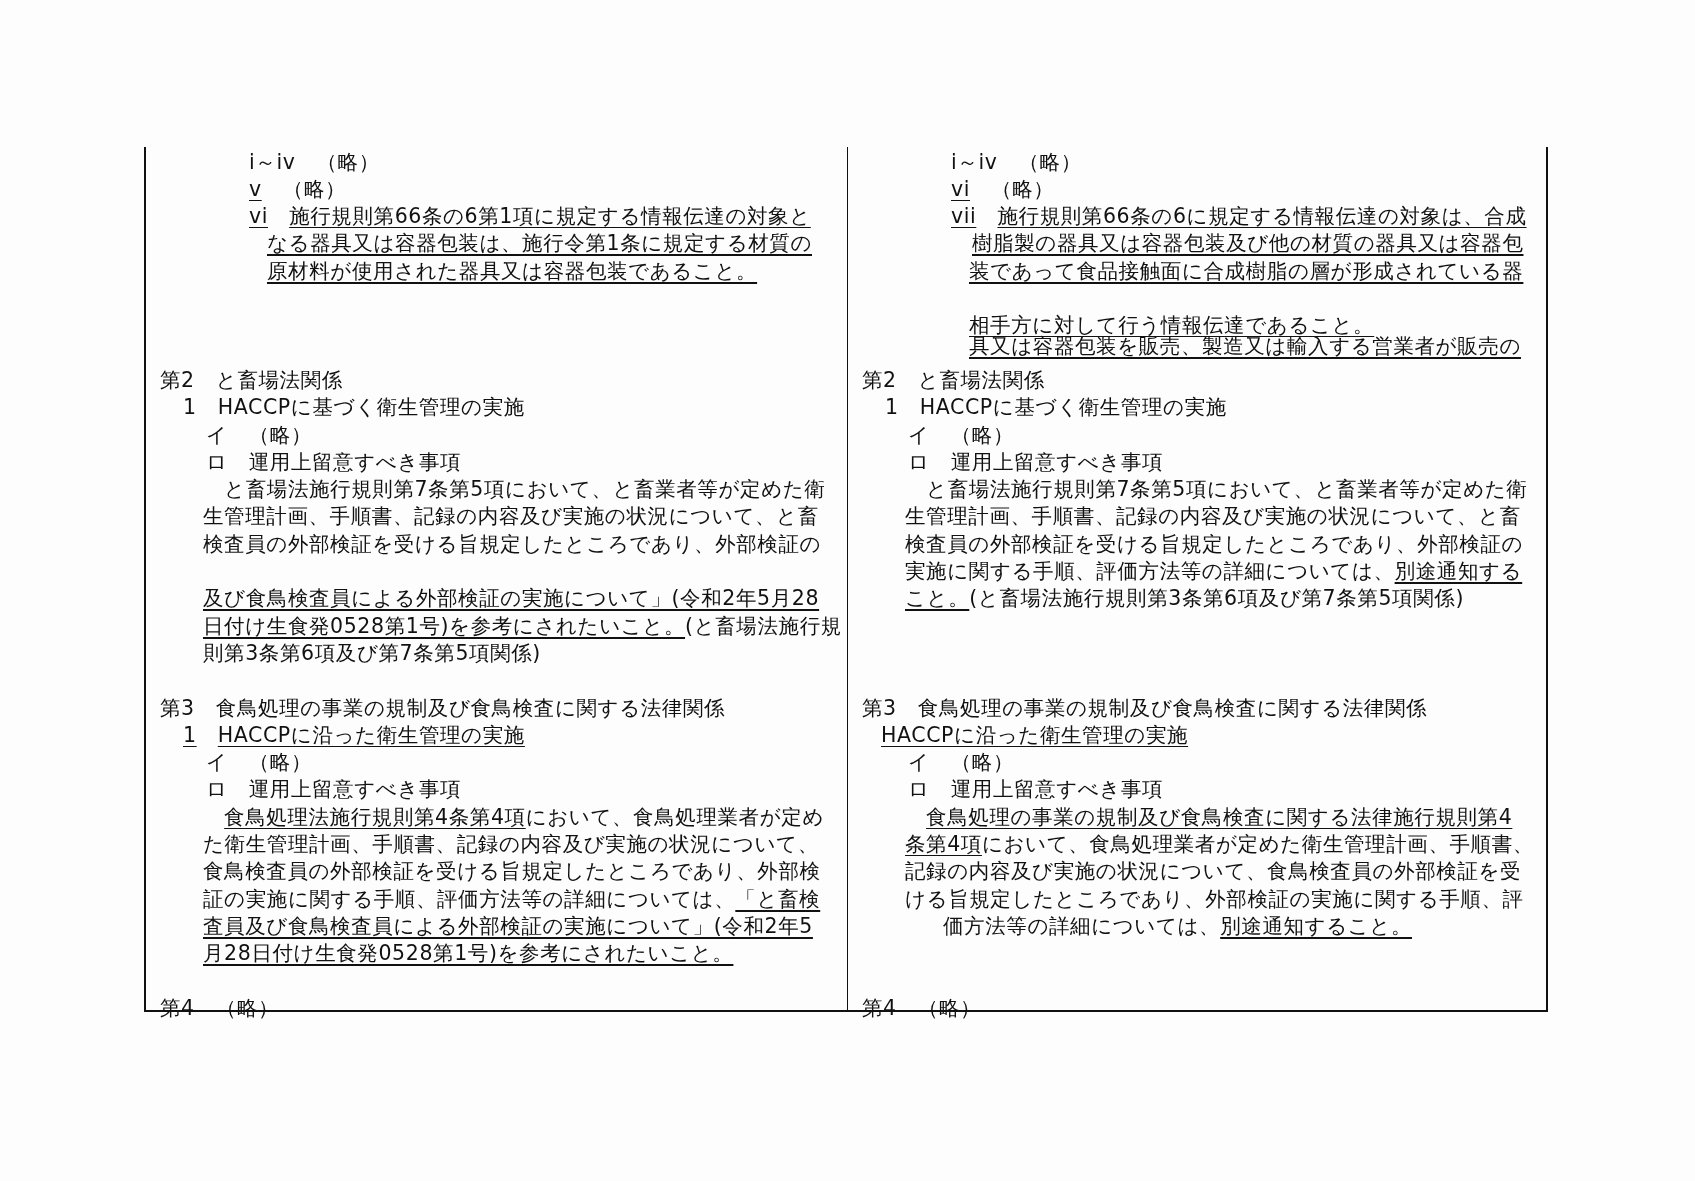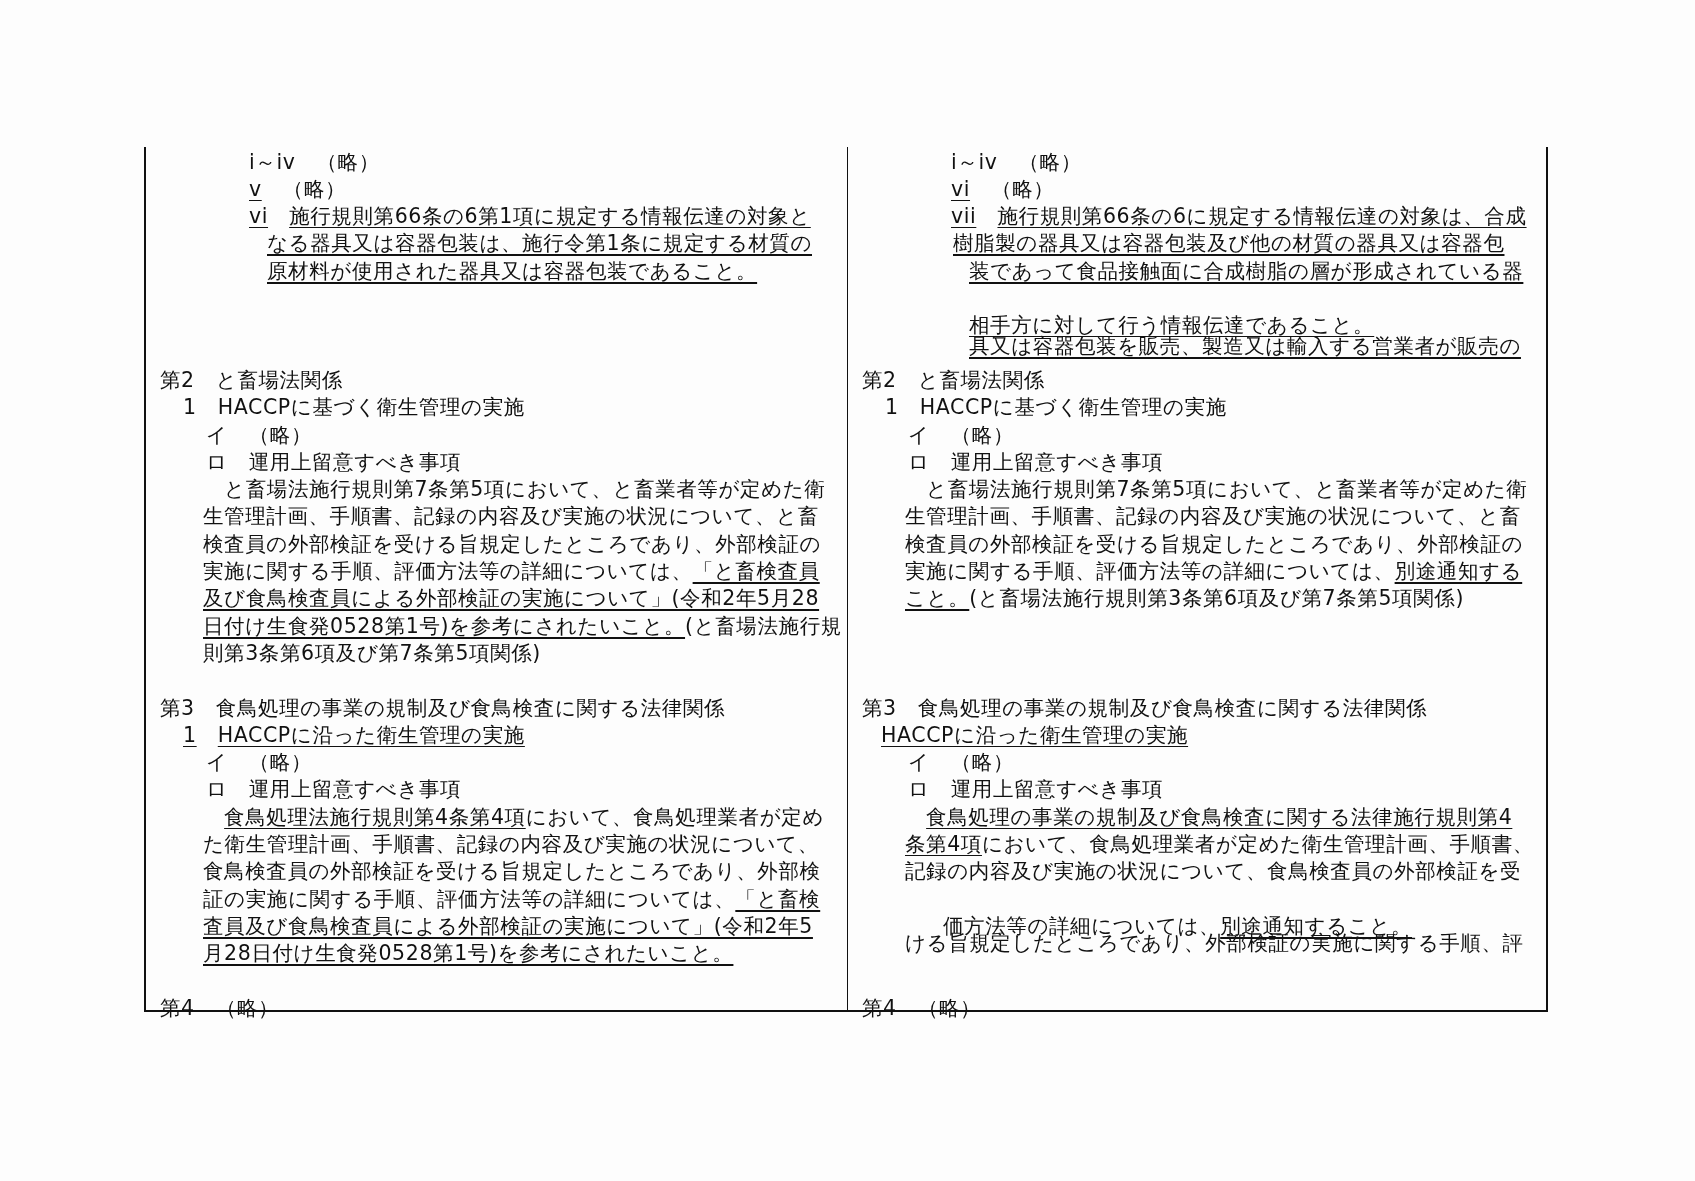--- a/index.html
+++ b/index.html
@@ -47,58 +47,57 @@
       <div class="line" style="left: 103px; top: 56.1px;"><span class="u1">vi</span><span>　</span><span class="u1">施行規則第66条の6第1項に規定する情報伝達の対象と</span></div>
       <div class="line" style="left: 121px; top: 83.4px;"><span class="u">なる器具又は容器包装は、施行令第1条に規定する材質の</span></div>
       <div class="line" style="left: 121px; top: 110.7px;"><span class="u">原材料が使用された器具又は容器包装であること。</span></div>
       <div class="line" style="left: 14px; top: 219.9px;"><span>第2　と畜場法関係</span></div>
       <div class="line" style="left: 37px; top: 247.2px;"><span>1　HACCPに基づく衛生管理の実施</span></div>
       <div class="line" style="left: 60px; top: 274.5px;"><span>イ　（略）</span></div>
       <div class="line" style="left: 60px; top: 301.8px;"><span>ロ　運用上留意すべき事項</span></div>
       <div class="line" style="left: 57px; top: 329.1px;"><span>　と畜場法施行規則第7条第5項において、と畜業者等が定めた衛</span></div>
       <div class="line" style="left: 57px; top: 356.4px;"><span>生管理計画、手順書、記録の内容及び実施の状況について、と畜</span></div>
       <div class="line" style="left: 57px; top: 383.7px;"><span>検査員の外部検証を受ける旨規定したところであり、外部検証の</span></div>
-      <div class="line" style="left: 57px; top: 411px;"><span>実施に関する手順、評価方法等の詳細については、</span><span class="u">「と畜検査員</span></div>
       <div class="line" style="left: 57px; top: 438.3px;"><span class="u">及び食鳥検査員による外部検証の実施について」(令和2年5月28</span></div>
       <div class="line" style="left: 57px; top: 465.6px;"><span class="u">日付け生食発0528第1号)を参考にされたいこと。</span><span>(と畜場法施行規</span></div>
       <div class="line" style="left: 57px; top: 492.9px;"><span>則第3条第6項及び第7条第5項関係)</span></div>
       <div class="line" style="left: 14px; top: 547.5px;"><span>第3　食鳥処理の事業の規制及び食鳥検査に関する法律関係</span></div>
       <div class="line" style="left: 37px; top: 574.8px;"><span class="u1">1</span><span>　</span><span class="u1">HACCPに沿った衛生管理の実施</span></div>
       <div class="line" style="left: 60px; top: 602.1px;"><span>イ　（略）</span></div>
       <div class="line" style="left: 60px; top: 629.4px;"><span>ロ　運用上留意すべき事項</span></div>
       <div class="line" style="left: 57px; top: 656.7px;"><span>　</span><span class="u1">食鳥処理法施行規則第4条第4項</span><span>において、食鳥処理業者が定め</span></div>
       <div class="line" style="left: 57px; top: 684px;"><span>た衛生管理計画、手順書、記録の内容及び実施の状況について、</span></div>
       <div class="line" style="left: 57px; top: 711.3px;"><span>食鳥検査員の外部検証を受ける旨規定したところであり、外部検</span></div>
       <div class="line" style="left: 57px; top: 738.6px;"><span>証の実施に関する手順、評価方法等の詳細については、</span><span class="u">「と畜検</span></div>
       <div class="line" style="left: 57px; top: 765.9px;"><span class="u">査員及び食鳥検査員による外部検証の実施について」(令和2年5</span></div>
       <div class="line" style="left: 57px; top: 793.2px;"><span class="u">月28日付け生食発0528第1号)を参考にされたいこと。</span></div>
       <div class="line" style="left: 14px; top: 847.8px;"><span>第4　（略）</span></div>
     </div>
   <div class="divider"></div>
   <div class="col right" id="col-right">
       <div class="line" style="left: 103px; top: 1.5px;"><span>i～iv　（略）</span></div>
       <div class="line" style="left: 103px; top: 28.8px;"><span class="u1">vi</span><span>　（略）</span></div>
       <div class="line" style="left: 103px; top: 56.1px;"><span class="u1">vii</span><span>　</span><span class="u1">施行規則第66条の6に規定する情報伝達の対象は、合成</span></div>
-      <div class="line" style="left: 105px; top: 83.4px; font-family: Liberation Serif, serif;"><span class="u">樹脂製の器具又は容器包装及び他の材質の器具又は容器包</span></div>
+      <div class="line" style="left: 124px; top: 83.4px; font-family: Liberation Serif, serif;"><span class="u">樹脂製の器具又は容器包装及び他の材質の器具又は容器包</span></div>
       <div class="line" style="left: 121px; top: 110.7px;"><span class="u">装であって食品接触面に合成樹脂の層が形成されている器</span></div>
       <div class="line" style="left: 121px; top: 138px; margin-top: 48px;"><span class="u">具又は容器包装を販売、製造又は輸入する営業者が販売の</span></div>
       <div class="line" style="left: 121px; top: 165.3px;"><span class="u1">相手方に対して行う情報伝達であること。</span></div>
       <div class="line" style="left: 14px; top: 219.9px;"><span>第2　と畜場法関係</span></div>
       <div class="line" style="left: 37px; top: 247.2px;"><span>1　HACCPに基づく衛生管理の実施</span></div>
       <div class="line" style="left: 60px; top: 274.5px;"><span>イ　（略）</span></div>
       <div class="line" style="left: 60px; top: 301.8px;"><span>ロ　運用上留意すべき事項</span></div>
       <div class="line" style="left: 57px; top: 329.1px;"><span>　と畜場法施行規則第7条第5項において、と畜業者等が定めた衛</span></div>
       <div class="line" style="left: 57px; top: 356.4px;"><span>生管理計画、手順書、記録の内容及び実施の状況について、と畜</span></div>
       <div class="line" style="left: 57px; top: 383.7px;"><span>検査員の外部検証を受ける旨規定したところであり、外部検証の</span></div>
       <div class="line" style="left: 57px; top: 411px;"><span>実施に関する手順、評価方法等の詳細については、</span><span class="u">別途通知する</span></div>
       <div class="line" style="left: 57px; top: 438.3px;"><span class="u">こと。</span><span>(と畜場法施行規則第3条第6項及び第7条第5項関係)</span></div>
       <div class="line" style="left: 14px; top: 547.5px;"><span>第3　食鳥処理の事業の規制及び食鳥検査に関する法律関係</span></div>
       <div class="line" style="left: 33px; top: 574.8px;"><span class="u1">HACCPに沿った衛生管理の実施</span></div>
       <div class="line" style="left: 60px; top: 602.1px;"><span>イ　（略）</span></div>
       <div class="line" style="left: 60px; top: 629.4px;"><span>ロ　運用上留意すべき事項</span></div>
       <div class="line" style="left: 57px; top: 656.7px;"><span>　</span><span class="u1">食鳥処理の事業の規制及び食鳥検査に関する法律施行規則第4</span></div>
       <div class="line" style="left: 57px; top: 684px;"><span class="u1">条第4項</span><span>において、食鳥処理業者が定めた衛生管理計画、手順書、</span></div>
       <div class="line" style="left: 57px; top: 711.3px;"><span>記録の内容及び実施の状況について、食鳥検査員の外部検証を受</span></div>
-      <div class="line" style="left: 57px; top: 738.6px; margin-top: 44px;"><span>ける旨規定したところであり、外部検証の実施に関する手順、評</span></div>
+      <div class="line" style="left: 57px; top: 738.6px;"><span>ける旨規定したところであり、外部検証の実施に関する手順、評</span></div>
       <div class="line" style="left: 57px; top: 765.9px; margin-left: 38px;"><span>価方法等の詳細については、</span><span class="u">別途通知すること。</span></div>
       <div class="line" style="left: 14px; top: 847.8px;"><span>第4　（略）</span></div>
     </div>
 </div>
 
 </body></html>

